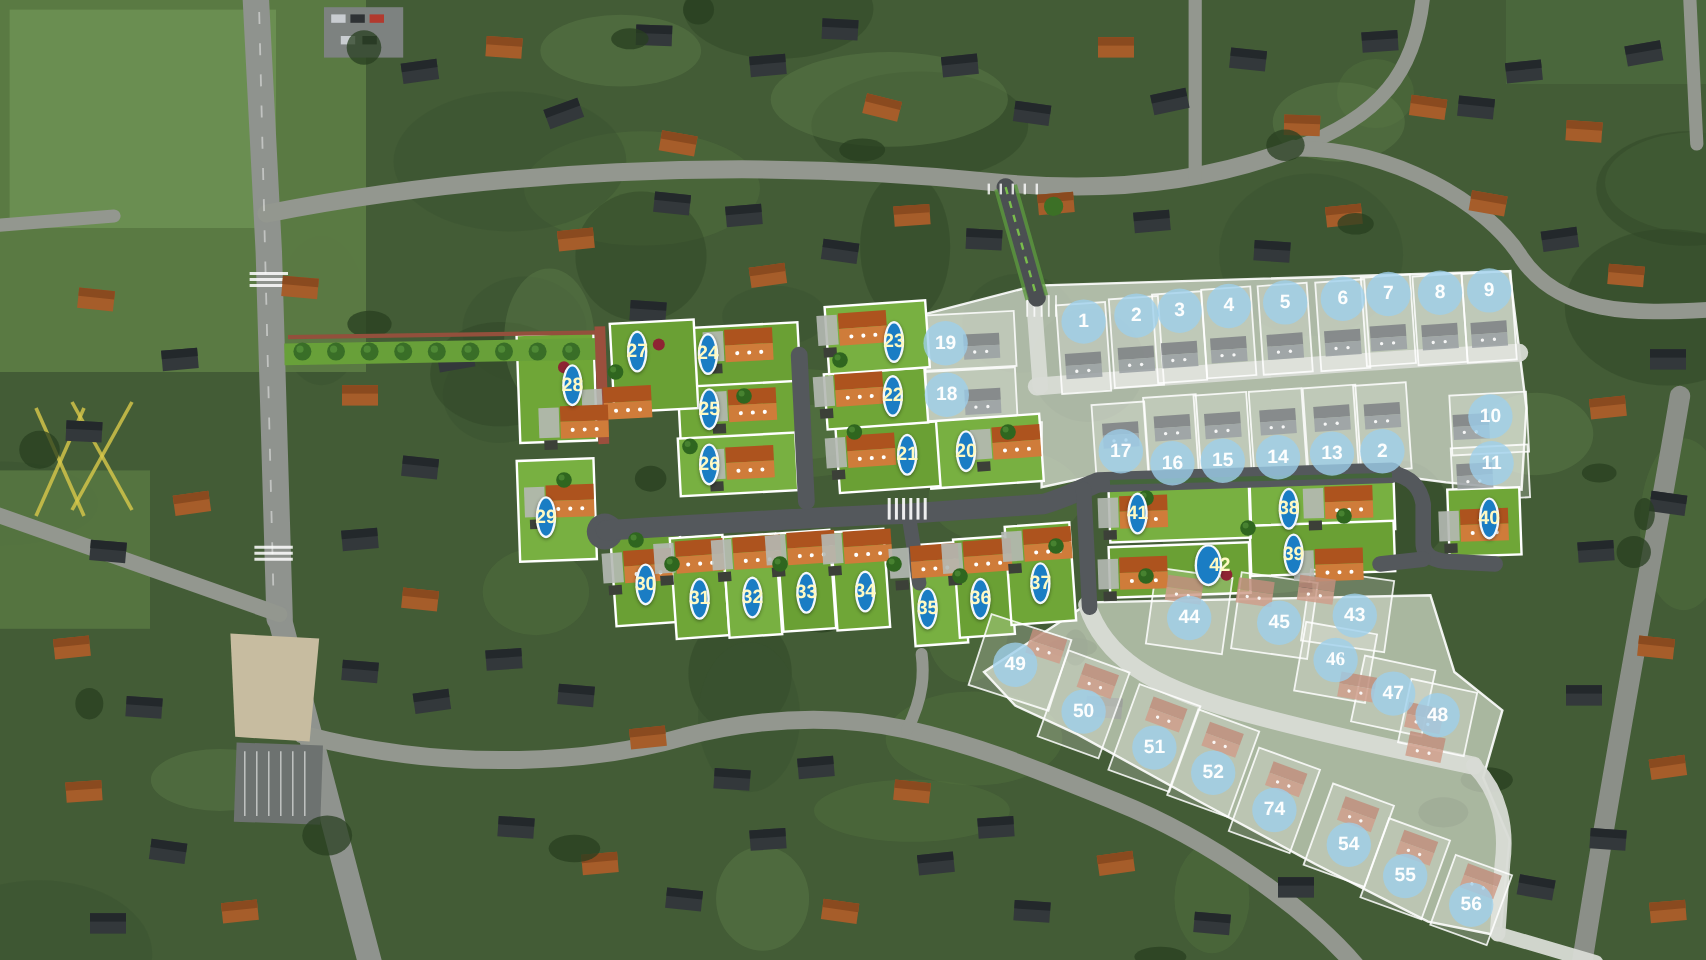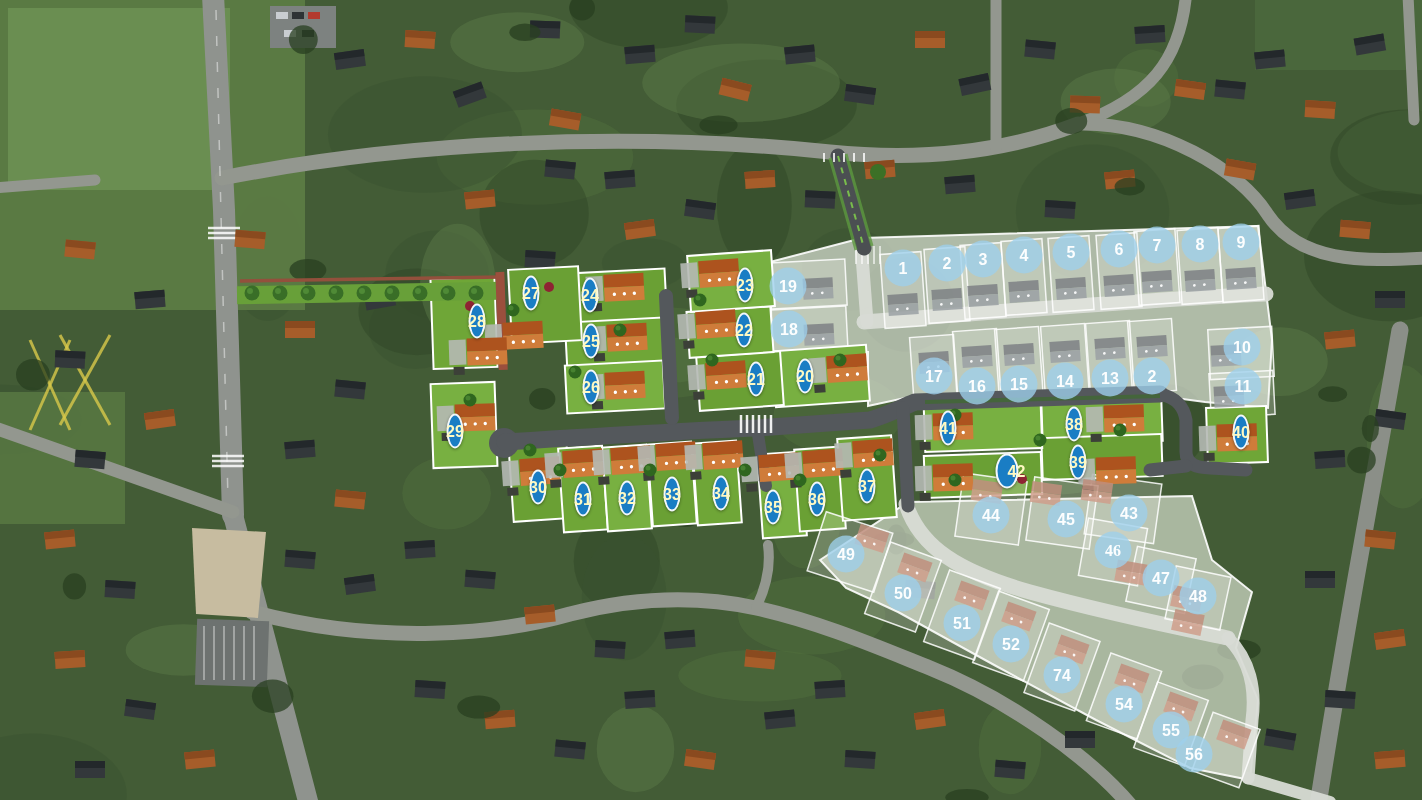--- a/index.html
+++ b/index.html
@@ -1069,15 +1069,15 @@
       <div class="m m-fut" style="left: 1113px; top: 550px; font-family: Liberation Serif, serif;">46</div>
       <div class="m m-fut" style="left: 1161px; top: 578px;">47</div>
       <div class="m m-fut" style="left: 1198px; top: 596px;">48</div>
       <div class="m m-fut" style="left: 846px; top: 554px;">49</div>
       <div class="m m-fut" style="left: 903px; top: 593px;">50</div>
       <div class="m m-fut" style="left: 962px; top: 623px;">51</div>
       <div class="m m-fut" style="left: 1011px; top: 644px;">52</div>
       <div class="m m-fut" style="left: 1062px; top: 675px;">74</div>
       <div class="m m-fut" style="left: 1124px; top: 704px;">54</div>
       <div class="m m-fut" style="left: 1171px; top: 730px;">55</div>
-      <div class="m m-fut" style="left: 1194px; top: 754px;">56</div>
+      <div class="m m-fut" style="left: 1226px; top: 754px;">56</div>
     </div>
 </div>
 
 </body></html>

